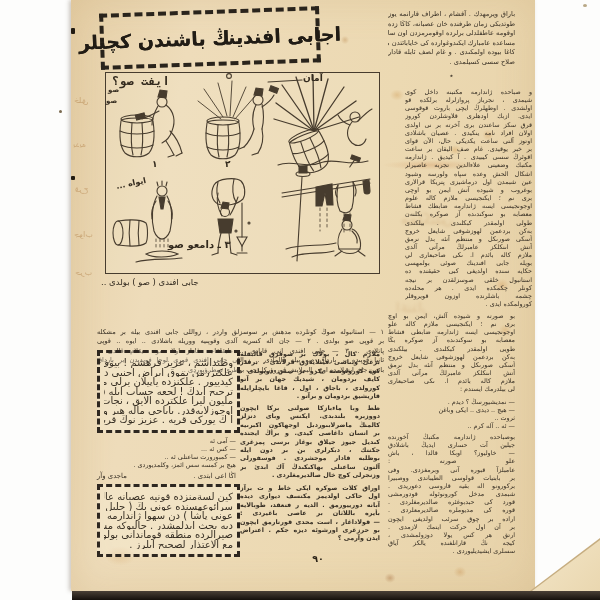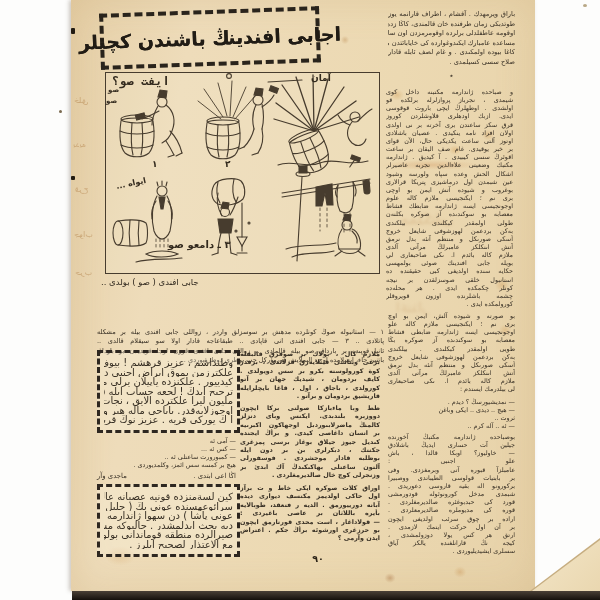--- a/index.html
+++ b/index.html
@@ -75,21 +75,21 @@
 
   <div class="abs edge-tick" style="left:0;top:28px;"></div>
   <div class="abs edge-tick" style="left:0;top:176px;height:4px;"></div>
 
   <div id="title-box" class="abs">
     <div class="t">اجابى افندينڭ باشندن كچنلر</div>
   </div>
 
   <div class="abs tcol jblock tr6" style="left:317px;top:10px;width:127px;">
       <div class="ln">باراق ويرمهدك . آقشام ، اطراف قارانمه يوز</div>
-      <div class="ln">طوتدبكى زمان طرفنده خان قالمندى، كاڭا زده</div>
+      <div class="ln">طوتدبكى زمان طرفنده خان عصبانه، كاڭا زده</div>
       <div class="ln">اوقومه عاطفلدلى برلرده اوقومرمزدن اون ساعتله</div>
       <div class="ln">مساعده عامبارك ايكىدوغوارده كى خايابائتدن مكره</div>
       <div class="ln">كاغا بيوده اولمكىدى . و غام لصف ئابله قادار</div>
       <div class="ln">صلاح سسى كسيلمدى .</div>
     </div>
   <div class="abs sep" style="left:317px;top:72px;width:127px;">٭</div>
 
   <div id="comic" class="abs">
     <svg width="273" height="200" viewBox="0 0 273 200">
       <g stroke="#473c2e" stroke-width="1.1" fill="none" stroke-linecap="round">
@@ -224,30 +224,31 @@
         <path d="M236,156 C232,162 231,170 233,176 L254,176 C256,168 252,158 246,156"></path>
         <path d="M233,176 C238,182 250,182 254,176"></path>
         <path d="M236,178 L229,183"></path>
           <path d="M252,178 L259,183"></path>
         <path d="M246,158 C250,162 252,166 251,170"></path>
       </g>
     </svg>
     <span class="clab" style="left:6px;top:1px;font-size:12px;font-family:Liberation Mono, monospace;">ايفت صو؟</span>
     <span class="clab" style="left:2px;top:13px;font-size:7px;">صو</span>
     <span class="clab" style="left:0px;top:24px;font-size:7px;">صو</span>
-    <span class="clab" style="left:205px;top:0px;font-size:9px;">آمان</span>
+    <span class="clab" style="left:197px;top:0px;font-size:9px;">آمان</span>
     <span class="clab" style="left:46px;top:86px;font-size:9px;">١</span>
     <span class="clab" style="left:119px;top:86px;font-size:9px;">٢</span>
     <span class="clab" style="left:10px;top:106px;font-size:8px;transform:rotate(-12deg);">ايواه ...</span>
     <span class="clab" style="left:62px;top:166px;font-size:10px;">٣ ـ دامعو صو</span>
   </div>
 
   <div class="abs caption" style="left:30px;top:277px;width:283px;">جابى افندى ( صو ) بولدى ..</div>
   <div class="abs tcol jblock intro" style="left:26px;top:300px;width:287px;margin-top:28px;">
       <div class="ln">١ — استانبوله صوڭ كونلرده مدهش بر سوسزلق واردر ، زواللى جابى افندى بيله بر مشكله</div>
+      <div class="ln">بر قوپى صو بولدى . ٢ — جان اله كسريه آلدى وقوپىيه ووريله باشلادى .. ايوه .. قوپى</div>
       <div class="ln">پاتلادى .. ٣ — جابى افندى انى قاپادى .. طبقاعاجه قادار اولا سو سيقلام قالدى ..</div>
       <div class="ln">ثانيا قوپىده بر بارداق صو بيله قالمادى .. زواللى جابى افندى قورى لوجا فويديدن بر بارداق</div>
       <div class="ln">باتنين جاء، ايسلامده اوج ، البملايش قوروؤركل جب بوطرى دوطرؤيوردى ..</div>
     </div>
 
   <div class="abs tcol jblock boxed" style="left:26px;top:350px;width:129px;">
       <div class="ln">وطنداشم ، عزيز قرهشم ! بيوف، بره</div>
       <div class="ln">علكترزمن بموق ايراض اجنبى ديارينه</div>
       <div class="ln">كيدييور . علكنزده ياپيلان يرلى مالرنى</div>
       <div class="ln">ترجيح ايدڭ ! لجعه حساب ايله ٤٠١٠٥</div>
@@ -292,25 +293,25 @@
       <div class="ln">بوظلبه قادار موجشردى . فوسفورلى</div>
       <div class="ln">آلتون ساعتلى بهاكىكىدڭ آك ابدئ بر</div>
       <div class="ln">وزنجرلى كوچ خال صالديرمغلردى .</div>
     </div>
   <div class="abs tcol jblock mid" style="left:169px;top:484px;width:140px;">
       <div class="ln">اوراق كلات صوكره ايكى خاط و ت برآز</div>
       <div class="ln">اول حاكى اولديمز مكتسف ديوارى ديده</div>
       <div class="ln">آبانه دورييورمق . الديه ر فتعقد، طوبالايه</div>
       <div class="ln">بأيره باللاثان بر عاصى باغيردى :</div>
       <div class="ln">— قولاداغار ، است محدى قورنارمق ايچون</div>
-      <div class="ln">بو حرزغرى اورشوئه برأڭ جكم . اعتراض</div>
+      <div class="ln">بو حرزغرى اورشوئه ديزه جكم . اعتراض</div>
       <div class="ln">ايدن وآرمى ؟</div>
     </div>
 
-  <div class="abs tcol jblock" style="left:315px;top:88px;width:127px;">
+  <div class="abs tcol jblock" style="left:334px;top:88px;width:127px;">
       <div class="ln">و صباحده ژاندارمه مكتبنه داخل كوى</div>
       <div class="ln">شيمدى ، نجرباز پروازلرله برلكده قو</div>
       <div class="ln">اولشدى . اوطهلرڭ ايچى باروت قوقوسى</div>
       <div class="ln">ايدى. ازبك اودهلرى قلاوشلردن كوروز</div>
       <div class="ln">قرق سكز ساعتدن برى آخرته بر نى اولدى</div>
       <div class="ln">اولان افراد نامه ينكيدى . عصيان باشلادى</div>
       <div class="ln">اوتوز آلتى ساعت يكديكى حال، الآن قواى</div>
       <div class="ln">بر خبر يوقيدى. غام صف اليقان بر ساعت</div>
       <div class="ln">اقوئرڭ سسى كيبيدى . آ كيديق . ژاندارمه</div>
       <div class="ln">مكتبك وضعيتى علاءالدين تجربه عاصيرلر</div>
@@ -347,21 +348,21 @@
   <div class="abs tcol rblock" style="left:317px;top:398px;width:127px;">
       <div class="ln">— نمديشيورسڭ ؟ ديدم .</div>
       <div class="ln">— هيچ .. ديدى .. ايكى وباغن</div>
       <div class="ln">ثروت ..</div>
       <div class="ln">— ئه .. آله كرم ..</div>
     </div>
   <div class="abs tcol jblock" style="left:317px;top:433px;width:127px;">
       <div class="ln">بوصباحده ژاندارمه مكتبڭ آخورنده</div>
       <div class="ln">جيلين آت حسارى ايديڭ باشلادق</div>
       <div class="ln">— خاوليوز؟ اوبكا قالدا ، باش</div>
-      <div class="ln">علو اجنبى :</div>
+      <div class="ln">علو صورته :</div>
       <div class="ln">عامبلزآ قبوره آتى وبرمغزدى. وفى</div>
       <div class="ln">بر بابتيات قولوسى الطيباتدى ووصبيرا</div>
       <div class="ln">بركورونو اله بقيه قاروسى دعوريدى .</div>
       <div class="ln">شبمدى مدخل كورونوئوله قودورمشى</div>
       <div class="ln">قورد كى حبدبوغئره صالديرمغلردى .</div>
       <div class="ln">قوره كى مديوملره صالديرمعلردى .</div>
       <div class="ln">اراده بر چوق سرئب اولديغى ايچون</div>
       <div class="ln">بر آن اول حركت ايتمك لازمدى .</div>
       <div class="ln">ارتق هر كس يولا دوزولمشدى ،</div>
       <div class="ln">كيجه نڭ قارانلغنده يالكز آياق</div>

